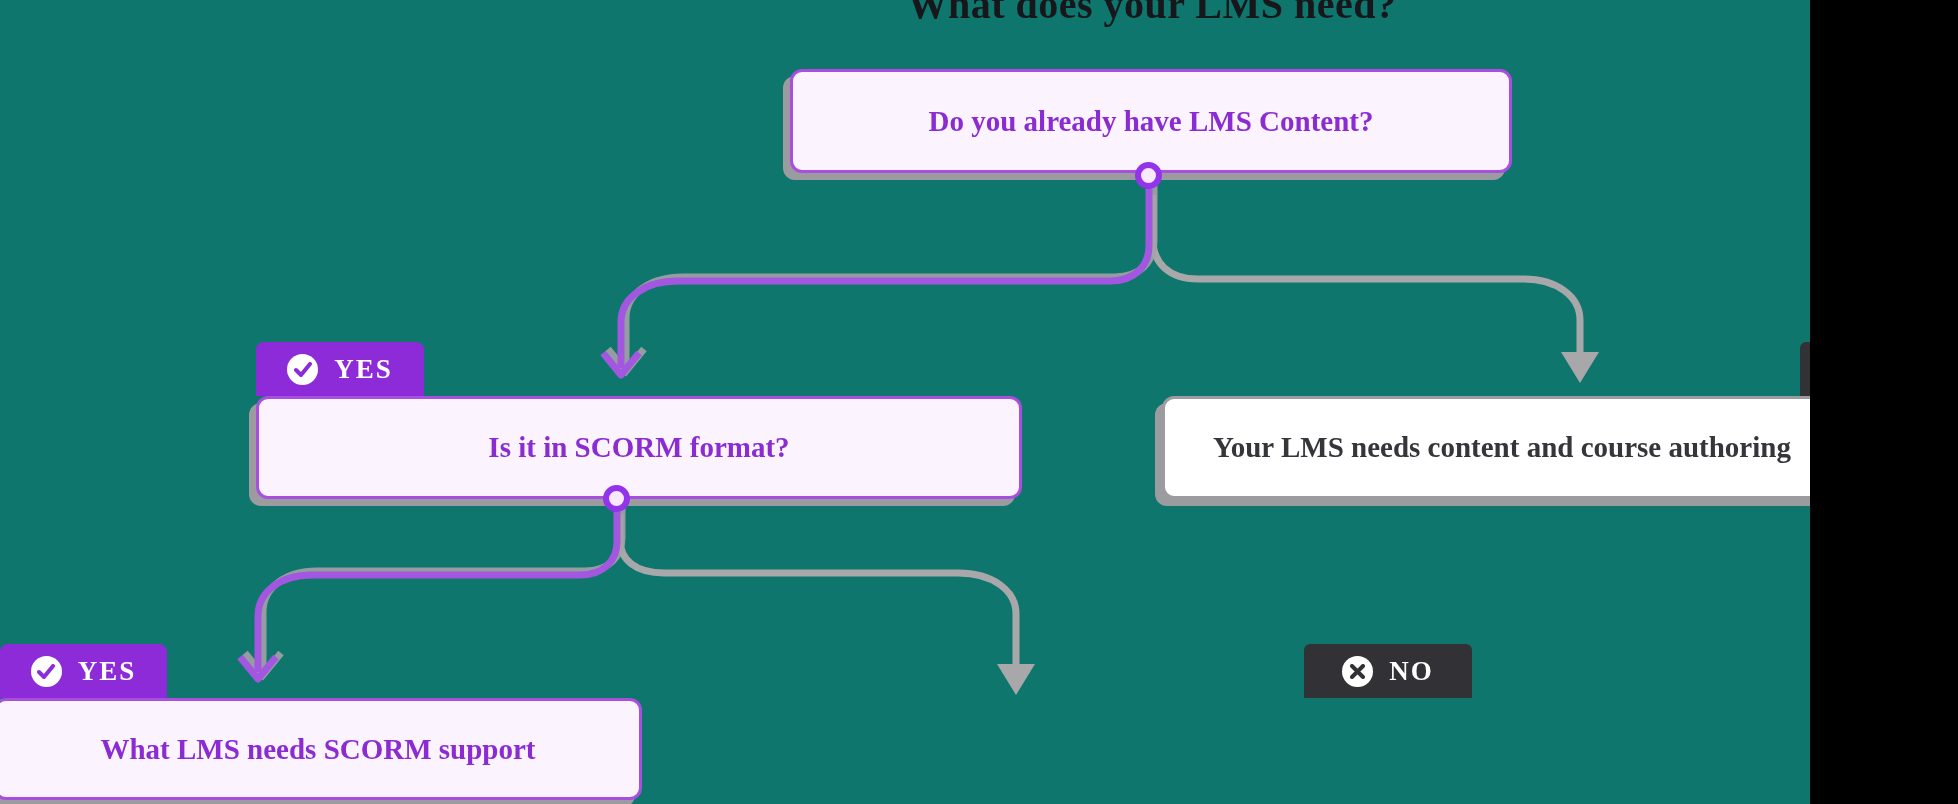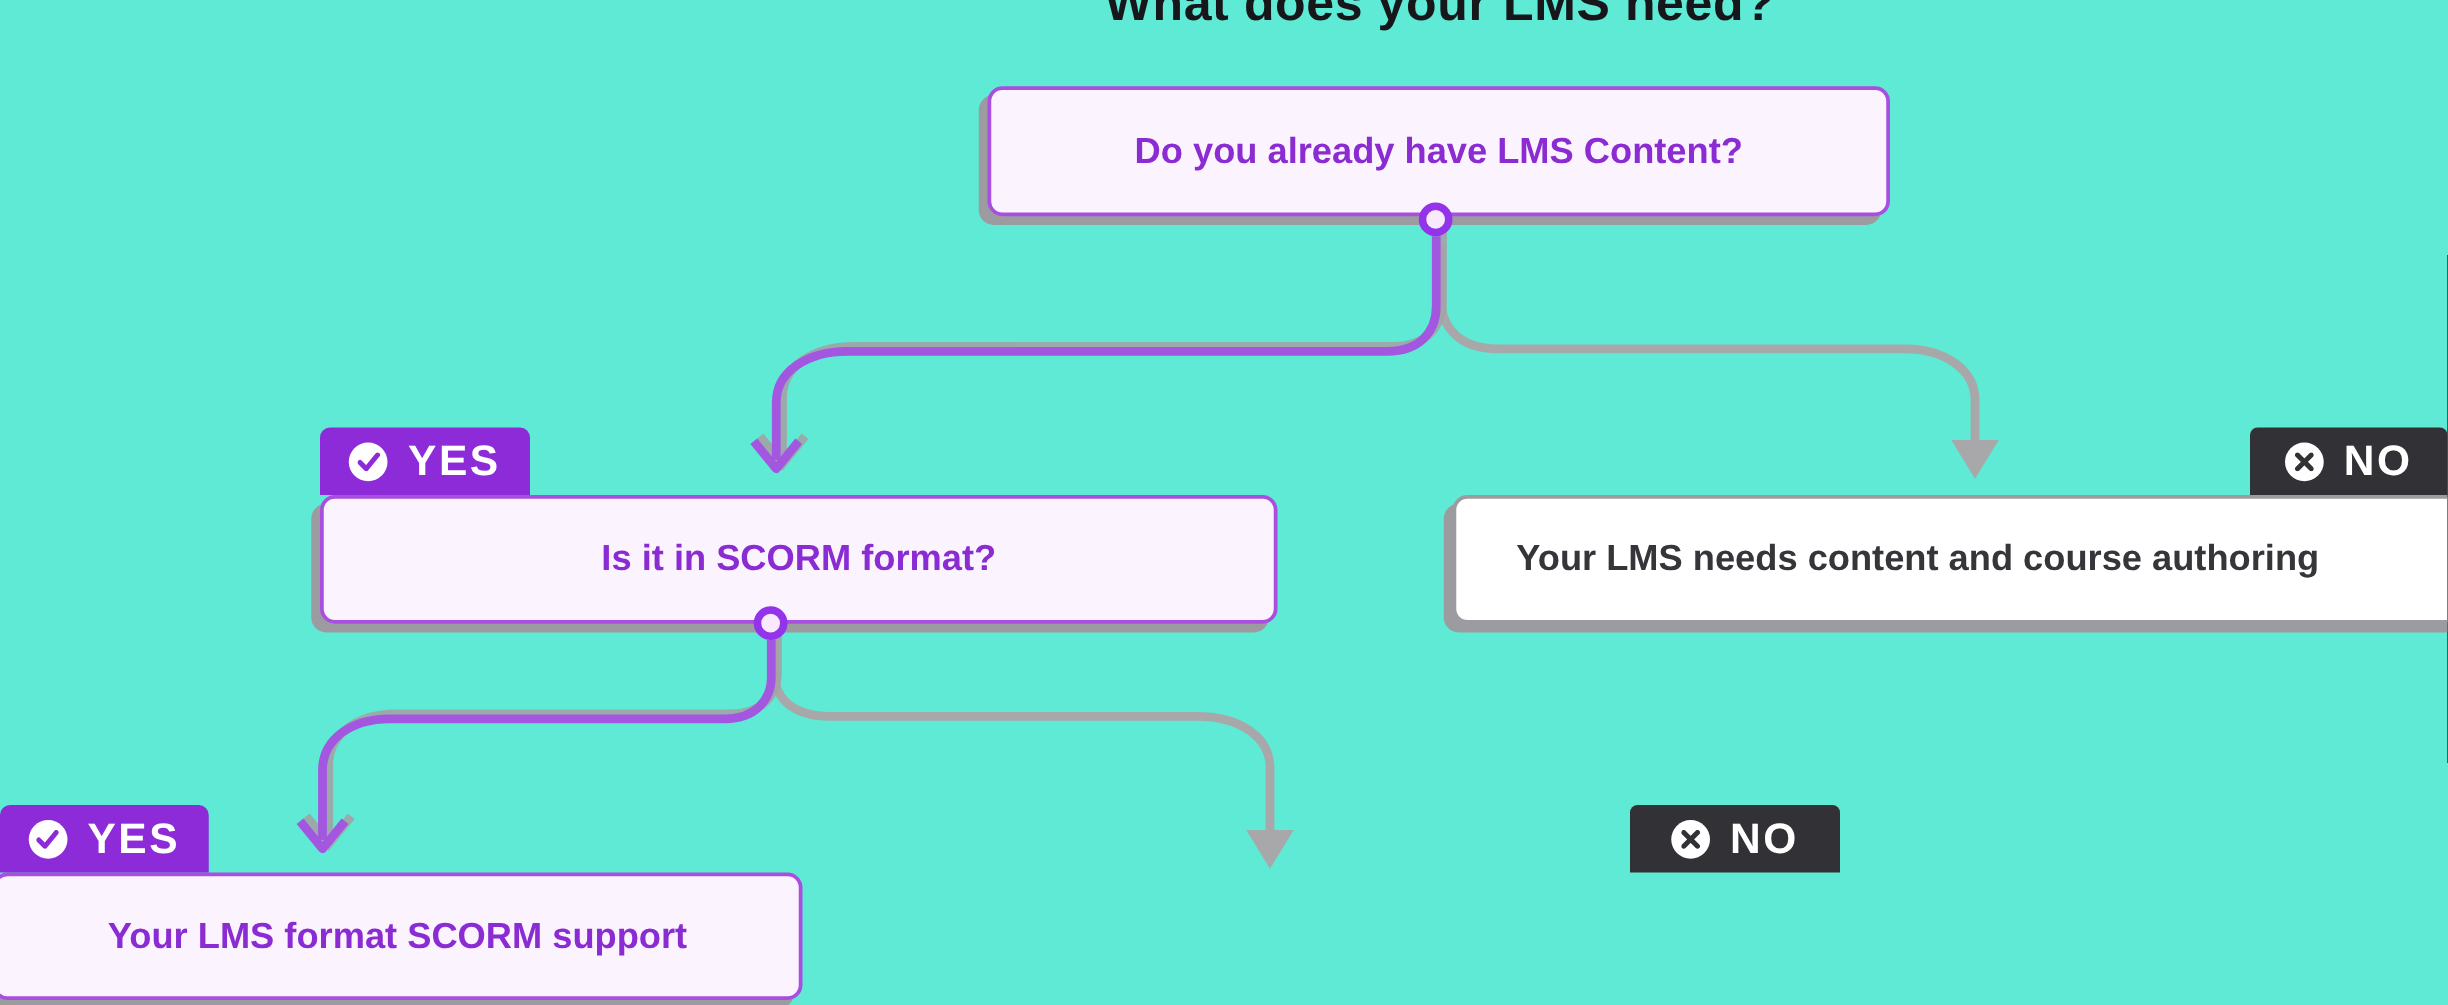--- a/index.html
+++ b/index.html
@@ -1,21 +1,21 @@
 <!DOCTYPE html>
 <html><head>
 <meta charset="utf-8">
 <style>
   html,body{margin:0;padding:0;background:#000;}
   #canvas{
     position:relative;
-    width:1958px;height:804px;
-    background:#5eead4;
+    width:1810px;height:804px;
+    background:#0f766e;
     overflow:hidden;
-    font-family:Liberation Sans, sans-serif;
+    font-family:Liberation Serif, serif;
   }
   .title{
     position:absolute;
     left:824px;top:-19px;width:656px;height:50px;
     color:#17171b;
     font-size:40px;font-weight:bold;letter-spacing:.5px;
     text-align:center;white-space:nowrap;
   }
   .node{
     position:absolute;
@@ -35,21 +35,21 @@
     background:#ffffff;
     border:3px solid #9c9ca0;
     color:#35353a;
     font-size:29px;font-weight:bold;
   }
   .badge{
     position:absolute;
     display:flex;align-items:center;justify-content:center;
     gap:16px;
     color:#ffffff;
-    font-size:34px;font-weight:bold;letter-spacing:2px;
+    font-size:27px;font-weight:bold;letter-spacing:2px;
     z-index:6;
   }
   .badge.yes{background:#8e2bd9;border-radius:8px 8px 0 0;}
   .badge.no{background:#323236;border-radius:6px 6px 0 0;}
   .badge .disc{
     width:31px;height:31px;border-radius:50%;
     background:#ffffff;
     display:flex;align-items:center;justify-content:center;
     flex:0 0 auto;
   }
@@ -138,17 +138,17 @@
   <div class="badge no" style="left:1304px;top:644px;width:168px;height:54px;">
     <span class="disc">
       <svg width="15" height="15" viewBox="0 0 15 15">
           <path d="M2 2 L13 13 M13 2 L2 13" fill="none" stroke="#323236" stroke-width="4" stroke-linecap="round"></path>
         </svg>
     </span>
     <span>NO</span>
   </div>
 
   <div class="node question z5" style="left:-6px;top:698px;width:648px;height:102px;">
-    <span>Your LMS format SCORM support</span>
+    <span>What LMS needs SCORM support</span>
   </div>
 
 
 </div>
 
 </body></html>

